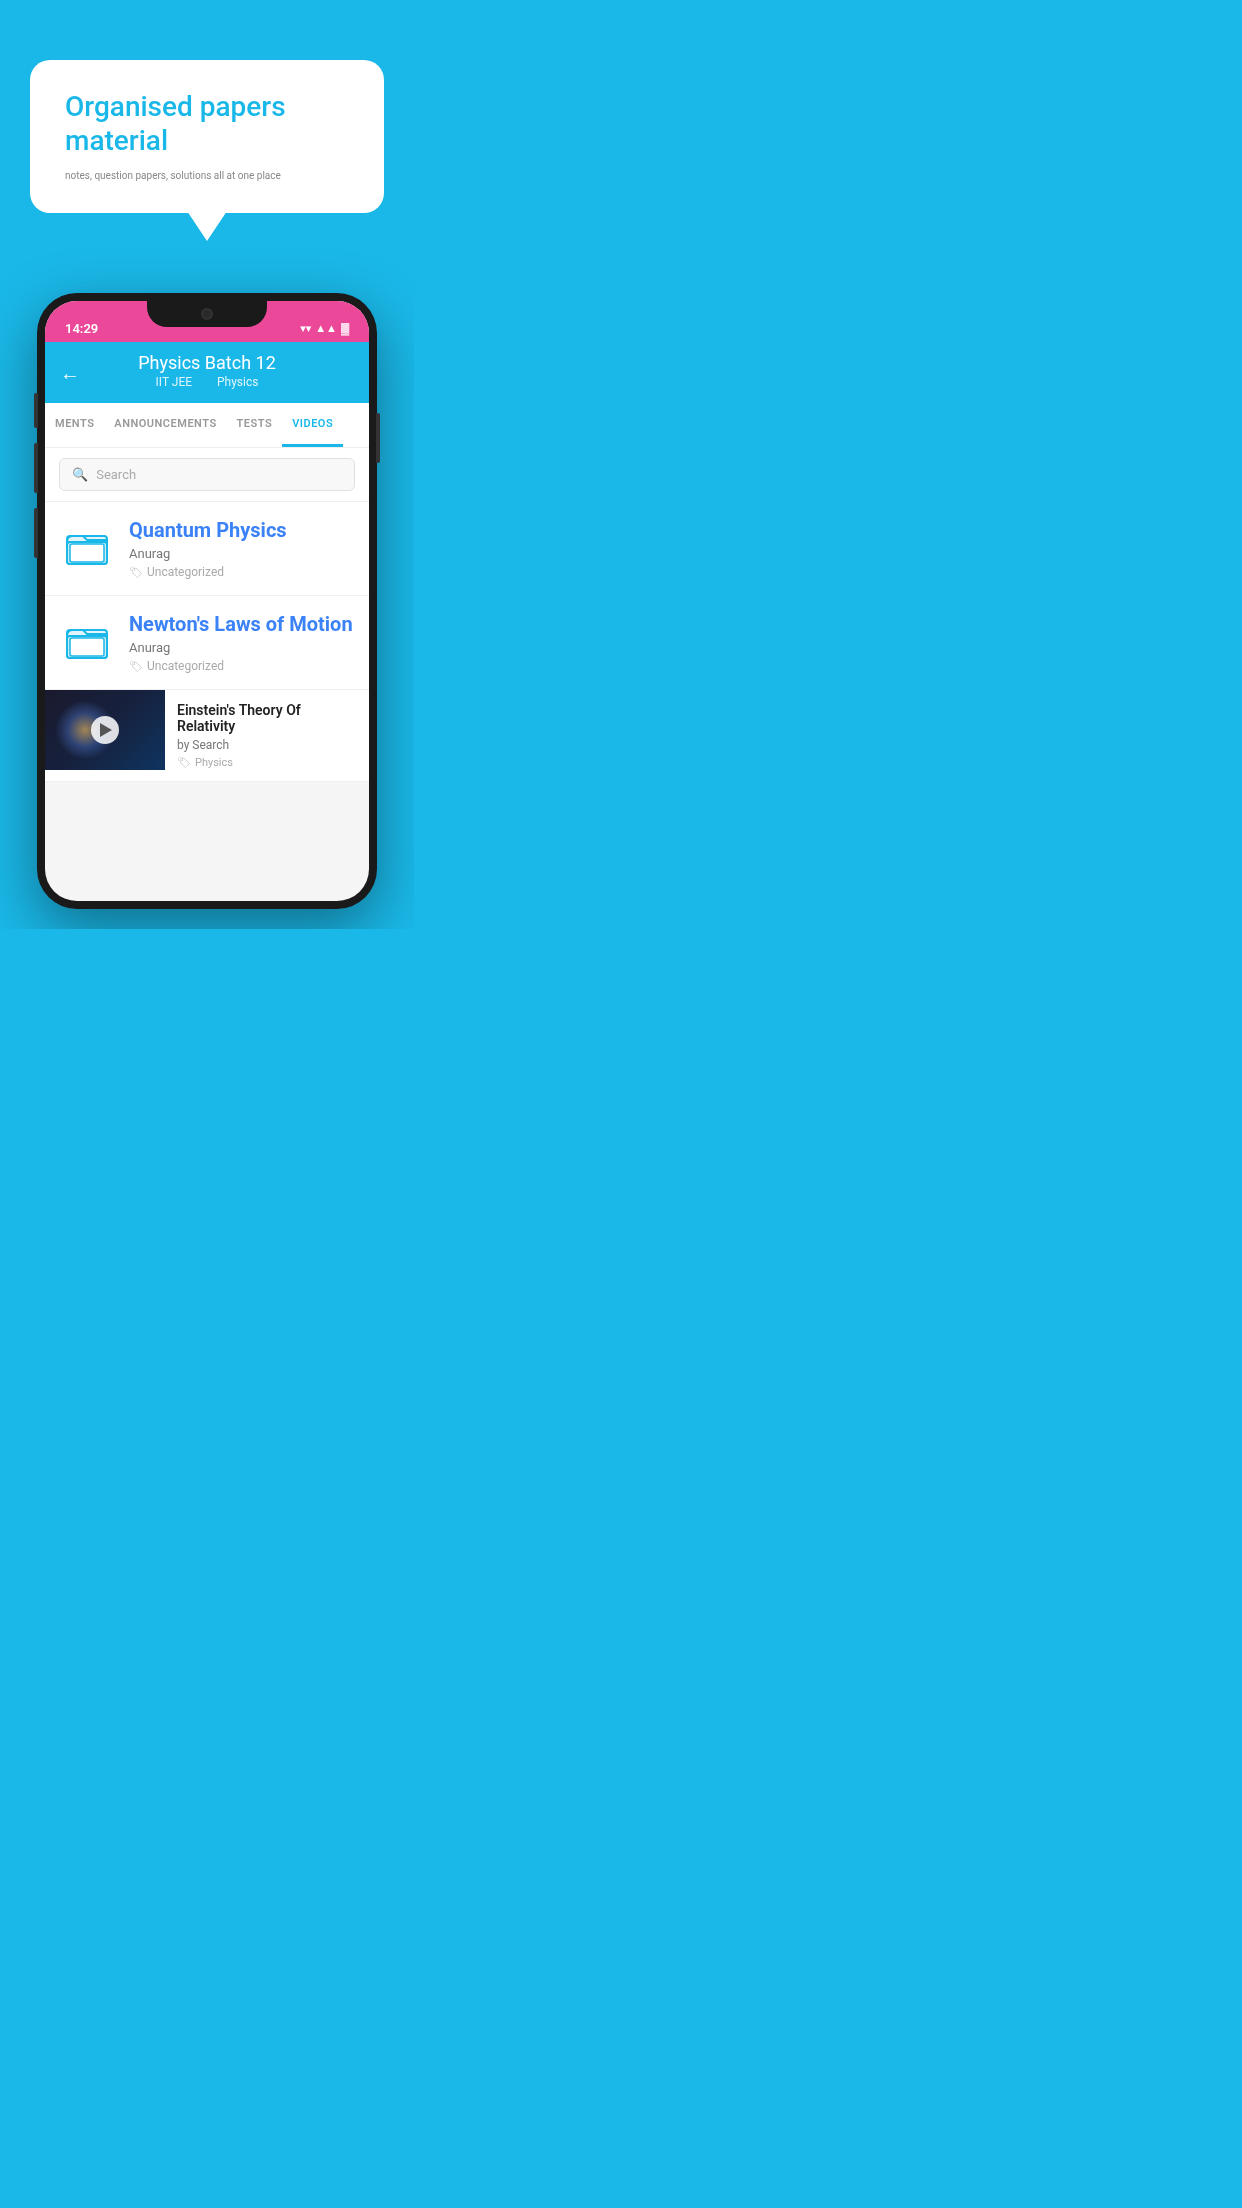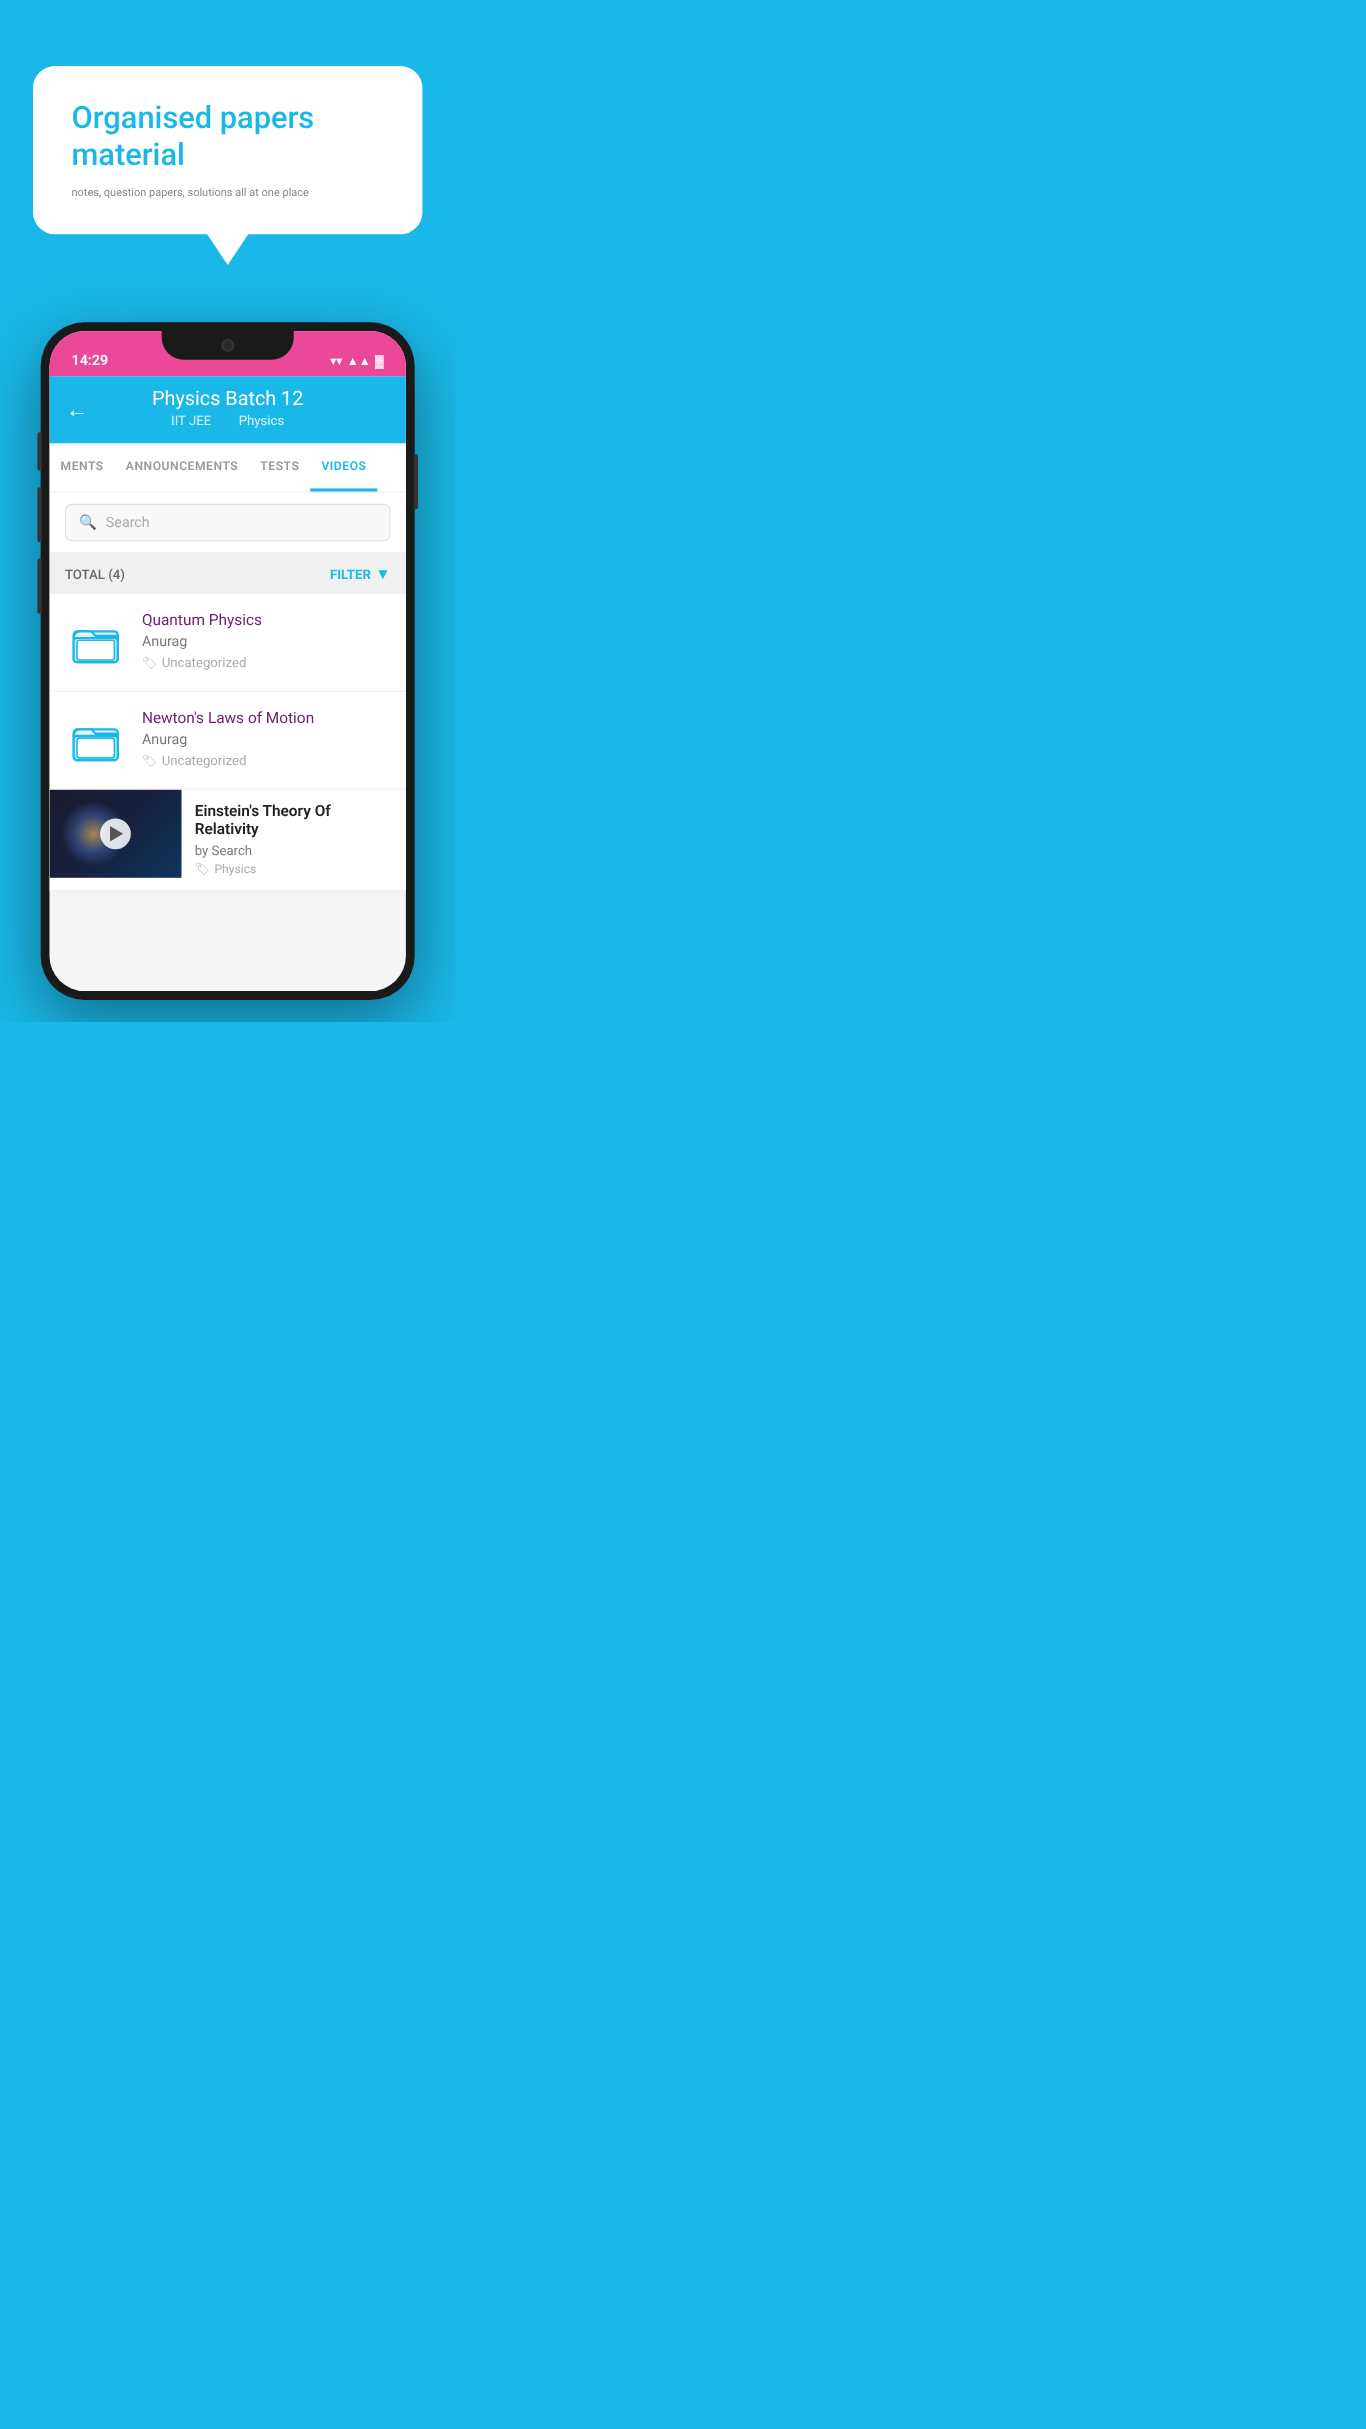--- a/index.html
+++ b/index.html
@@ -276,23 +276,23 @@
     .folder-icon {
       width: 48px;
       height: 48px;
     }
 
     .video-info {
       flex: 1;
     }
 
     .video-title {
-      color: #701a75;
-      font-size: 14px;
-      font-weight: 400;
+      color: #3b82f6;
+      font-size: 20px;
+      font-weight: 700;
       margin-bottom: 4px;
     }
 
     .video-author {
       color: #777;
       font-size: 13px;
       margin-bottom: 4px;
     }
 
     .video-tag {
@@ -484,27 +484,20 @@
         </div>
       </div>
 
       <div class="search-bar">
         <div class="search-input">
           <span class="search-icon-svg">🔍</span>
           <span>Search</span>
         </div>
       </div>
 
-      <div class="filter-bar">
-        <span class="total-count">TOTAL (4)</span>
-        <div class="filter-btn">
-          <span>FILTER</span>
-          <span class="filter-icon">▼</span>
-        </div>
-      </div>
 
       <div class="video-list">
 
         <div class="video-item">
           <div class="video-thumbnail">
             <svg class="folder-icon" viewBox="0 0 48 48" fill="none">
               <rect x="4" y="14" width="40" height="28" rx="3" fill="#e3f4fb" stroke="#1ab8e8" stroke-width="2"></rect>
               <rect x="4" y="20" width="40" height="22" rx="3" fill="#cceef8" stroke="#1ab8e8" stroke-width="2"></rect>
               <path d="M4 20 Q4 14 10 14 L20 14 L24 18 L44 18 Q44 20 44 20Z" fill="#e3f4fb" stroke="#1ab8e8" stroke-width="2"></path>
               <rect x="7" y="22" width="34" height="18" rx="2" fill="white" stroke="#1ab8e8" stroke-width="1.5"></rect>

